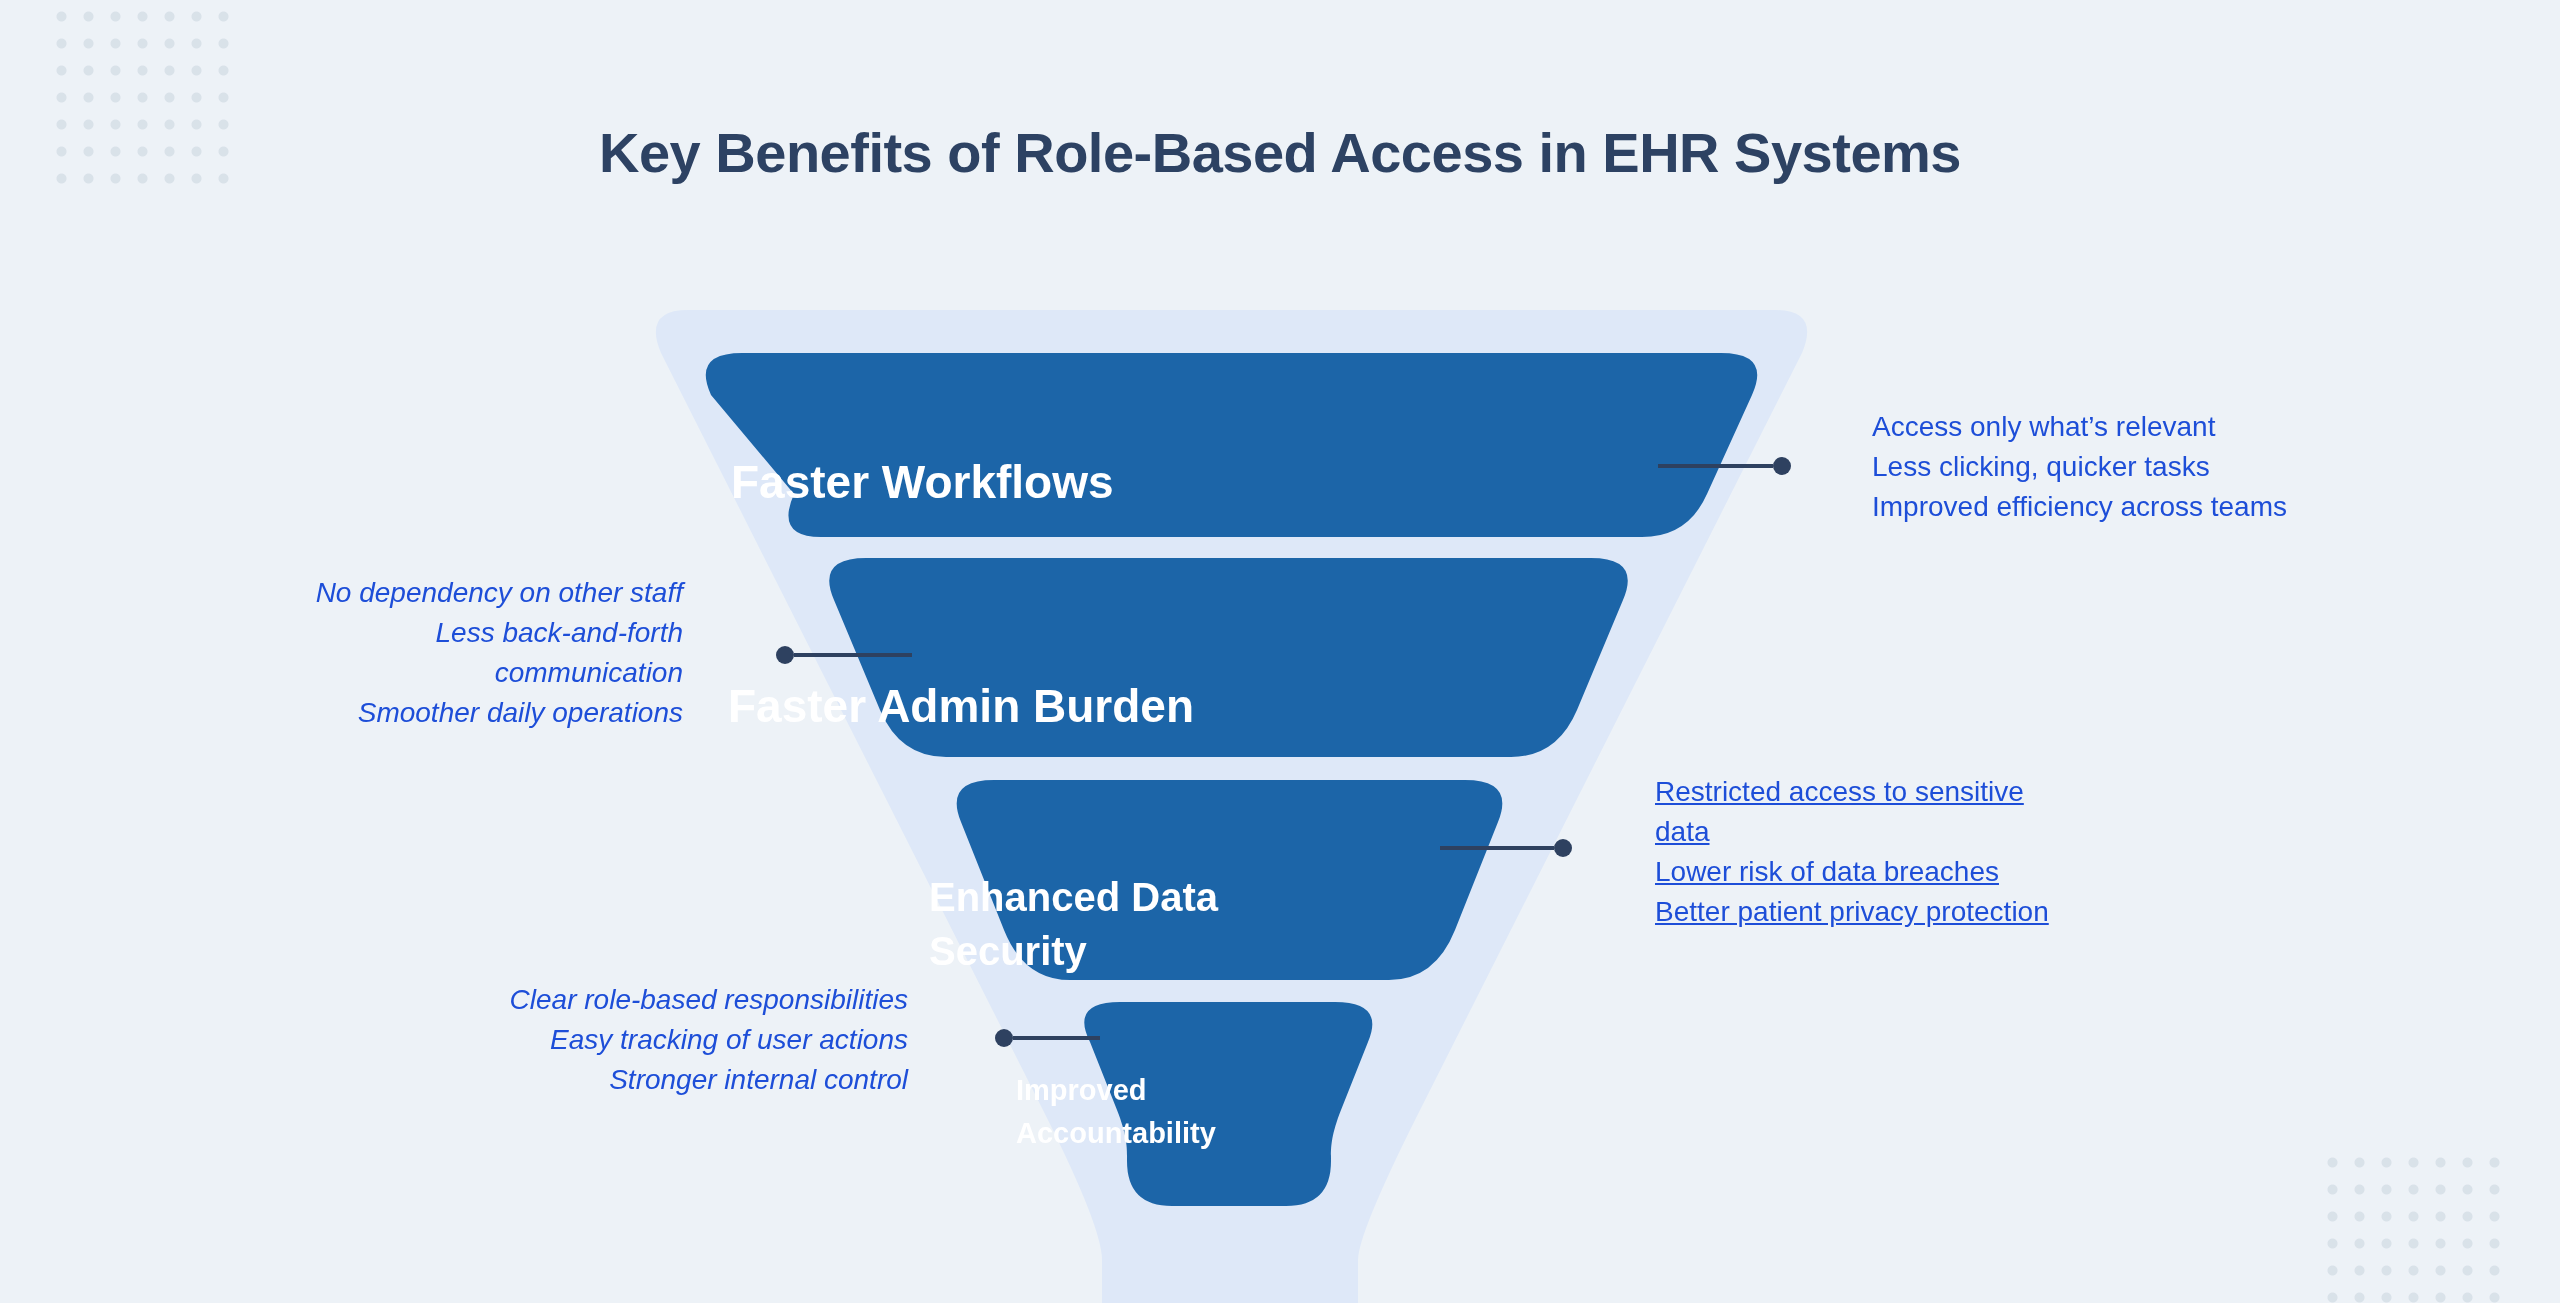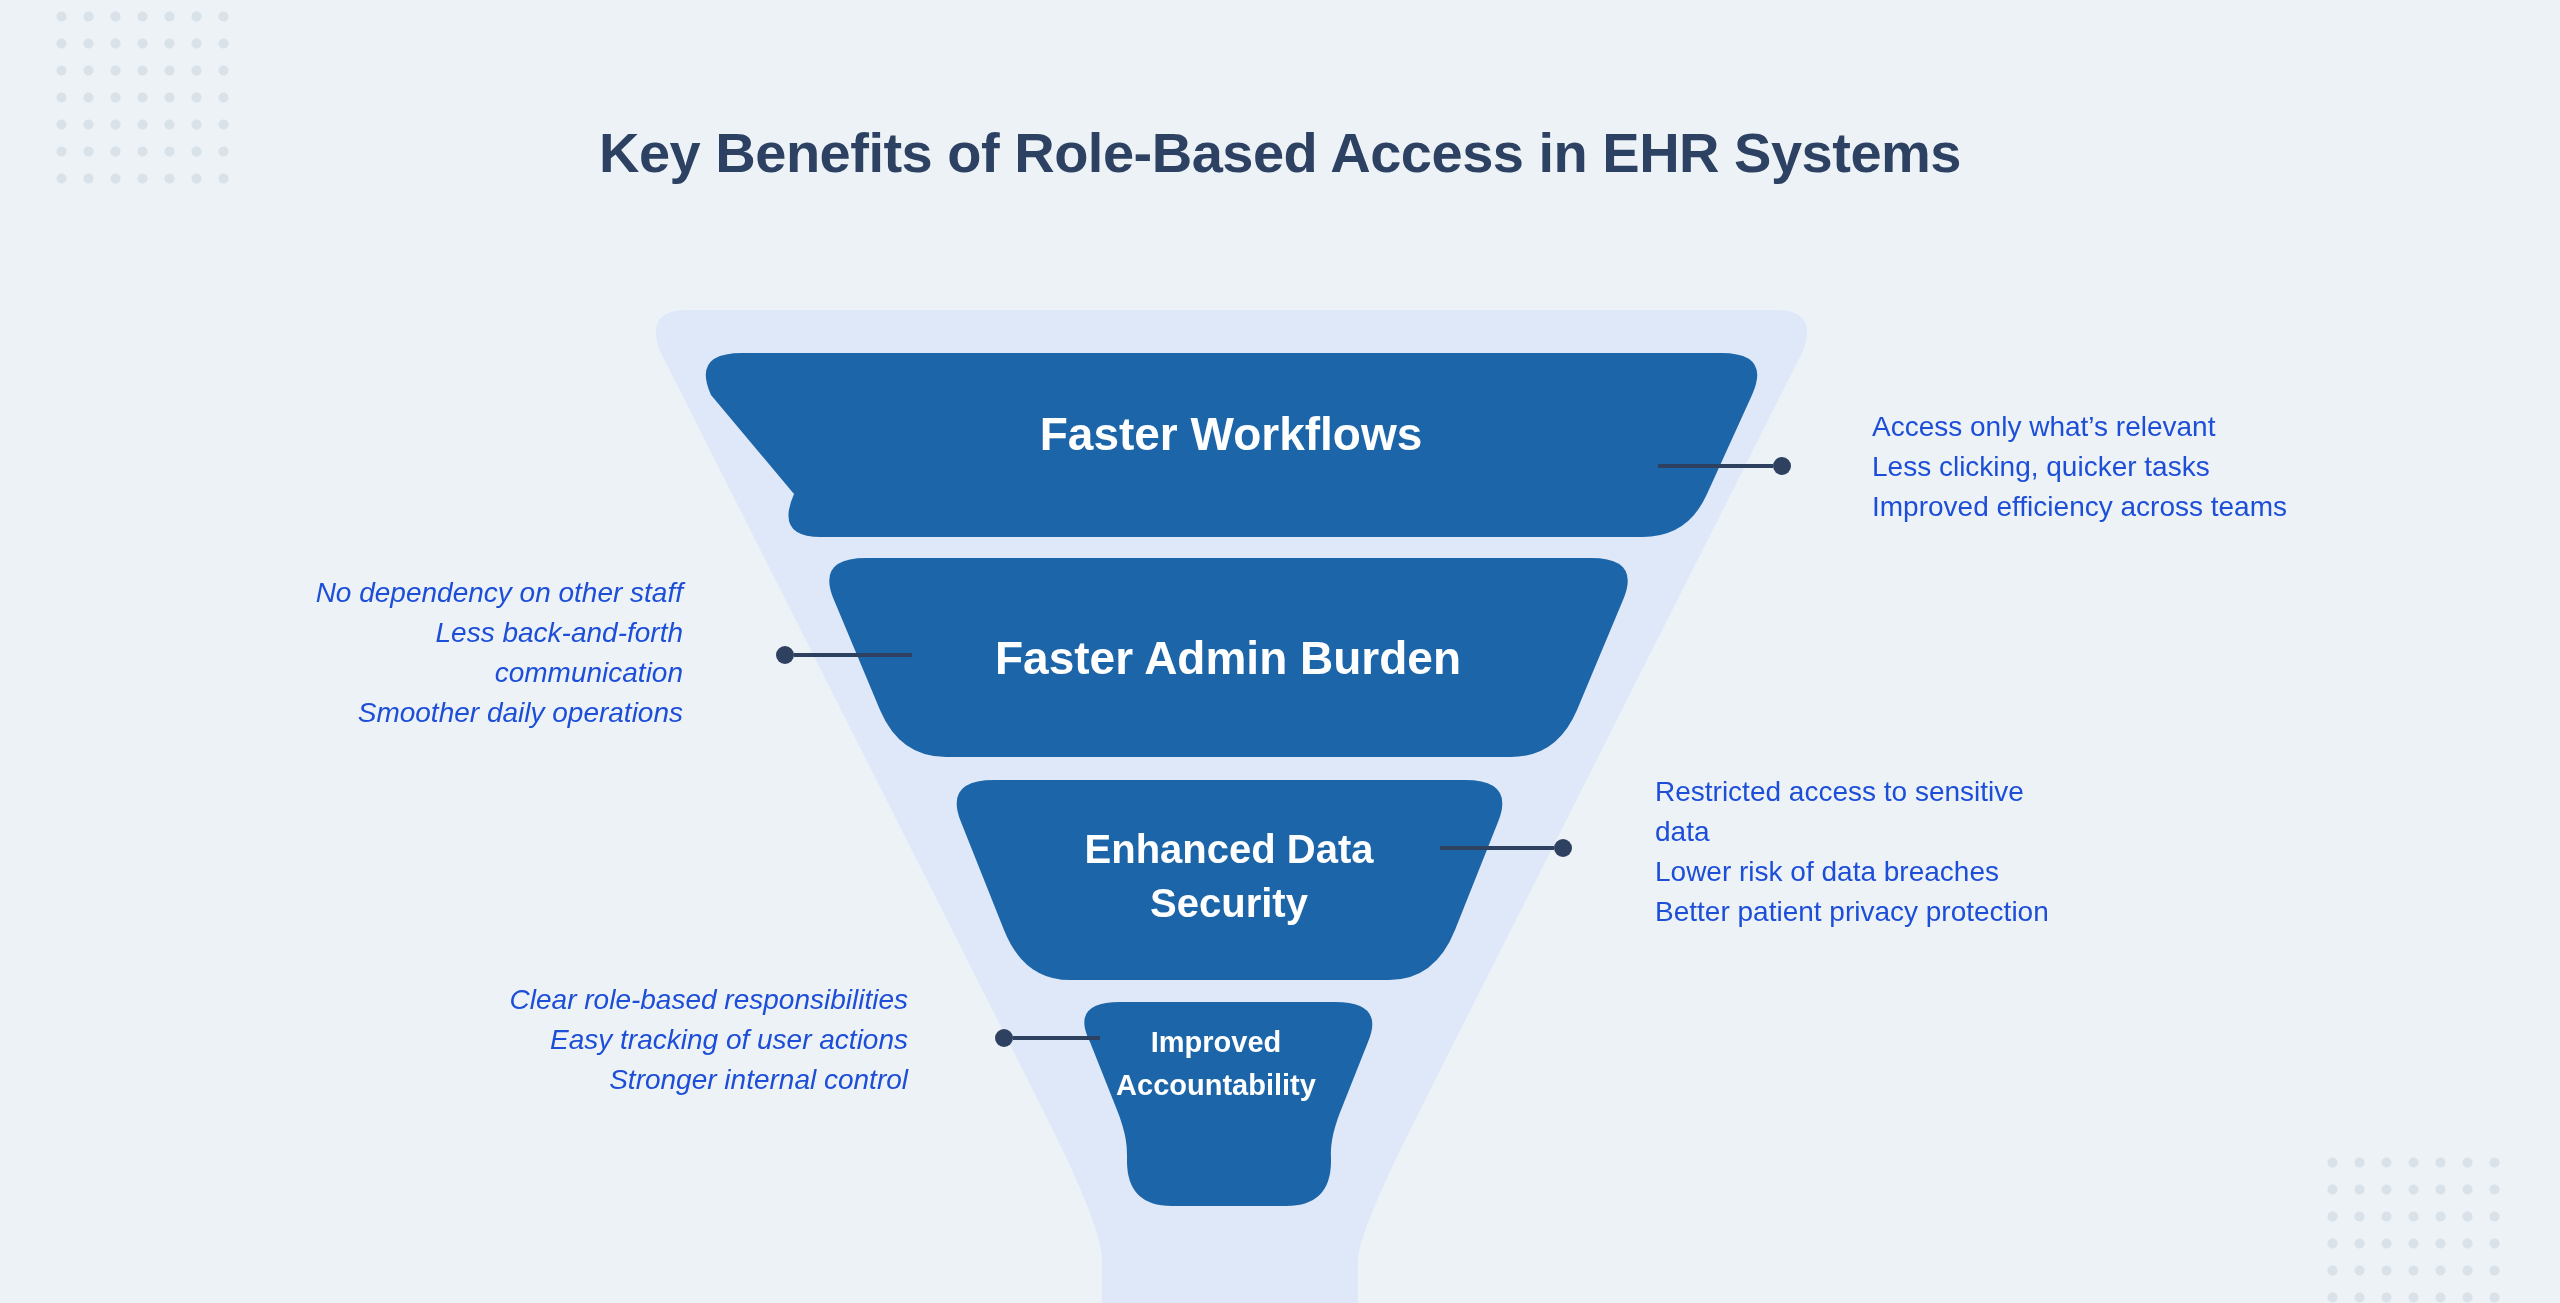--- a/index.html
+++ b/index.html
@@ -18,36 +18,36 @@
   .dots.tl{left:48px;top:3px;width:189px;height:189px;}
   .dots.br{left:2319px;top:1149px;width:189px;height:154px;}
   .title{
     position:absolute;left:0;top:118px;width:2560px;
     text-align:center;
     font-size:56px;font-weight:700;letter-spacing:-0.5px;
     color:#2d4263;line-height:70px;
   }
   svg.funnel{position:absolute;left:0;top:0;}
   .seg-label{
-    position:absolute;color:#ffffff;font-weight:700;text-align:center;
+    position:absolute;color:#ffffff;font-weight:700;text-align:left;margin-top:48px;
   }
   .seg-label .line{white-space:nowrap;}
   .seg1{left:731px;top:400px;width:1000px;font-size:46px;line-height:68px;}
   .seg2{left:728px;top:624px;width:1000px;font-size:46px;line-height:68px;}
   .seg3{left:929px;top:822px;width:600px;font-size:40px;line-height:54px;}
   .seg4{left:1016px;top:1021px;width:400px;font-size:29px;line-height:43px;}
   .annot{
     position:absolute;color:#1d4ed8;font-size:28px;line-height:40px;font-weight:400;
   }
   .annot .line{white-space:nowrap;}
   .annot.right{text-align:left;}
   .annot.left{text-align:right;font-style:italic;}
   .a1{left:1872px;top:407px;width:620px;}
   .a2{left:83px;top:573px;width:600px;}
-  .a3{left:1655px;top:772px;width:620px;}
+  .a3{left:1655px;top:772px;width:620px;text-decoration:underline;}
   .a4{left:308px;top:980px;width:600px;}
 </style>
 </head>
 <body>
 
 <div class="canvas">
 
   <div class="dots tl"></div>
   <div class="dots br"></div>
 

